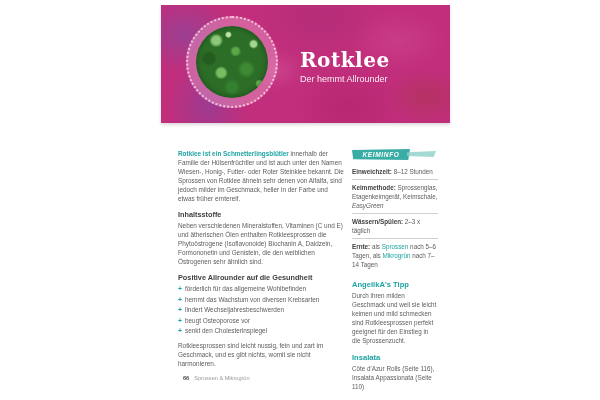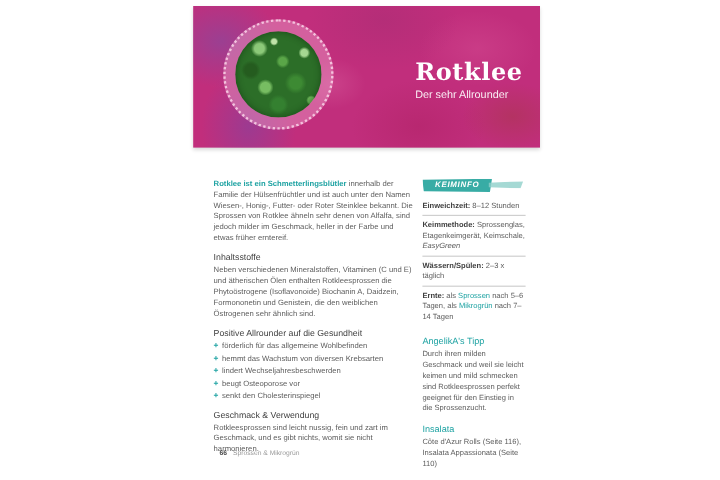--- a/index.html
+++ b/index.html
@@ -34,29 +34,29 @@
       radial-gradient(circle 8px at 55% 35%, #5aa648 0 40%, transparent 70%),
       radial-gradient(circle 12px at 70% 60%, #3d8a33 0 40%, transparent 75%),
       radial-gradient(circle 9px at 35% 65%, #77bd62 0 45%, transparent 75%),
       radial-gradient(circle 7px at 80% 25%, #a5d892 0 40%, transparent 70%),
       radial-gradient(circle 10px at 18% 45%, #255c1f 0 50%, transparent 80%),
       radial-gradient(circle 11px at 50% 85%, #348030 0 45%, transparent 75%),
       radial-gradient(circle 6px at 88% 80%, #6ab356 0 45%, transparent 70%),
       radial-gradient(circle 5px at 45% 12%, #bfe3a8 0 40%, transparent 70%);
     box-shadow:inset 0 0 6px rgba(0,30,0,.45);
   }
-  .titleblock{position:absolute;left:139px;top:44px;color:#ffffff;margin-left:46px;}
+  .titleblock{position:absolute;left:139px;top:44px;color:#ffffff;}
   .title{font-family:"DejaVu Serif",serif;font-weight:bold;font-size:20px;line-height:22px;letter-spacing:.5px;}
   .subtitle{font-size:9px;line-height:12px;margin-top:2px;color:rgba(255,255,255,.92);}
 
   
   .leftcol{position:absolute;left:178px;top:149px;width:167px;color:#5c5c5c;font-size:6.4px;line-height:9px;}
   .leftcol p{margin:0 0 7px 0;}
   .lead{color:#1fa3a3;font-weight:bold;}
-  h3.sec{margin:6px 0 2px 0;font-size:7.3px;line-height:9px;color:#3f3f3f;font-weight:normal;}
+  h3.sec{margin:6px 0 2px 0;font-size:7.3px;line-height:9px;color:#3f3f3f;font-weight:bold;}
   .bullets{margin:1px 0 6px 0;}
   .bullet{display:flex;margin:0 0 1.5px 0;}
   .bm{color:#1fa3a3;font-weight:bold;width:7px;flex:0 0 7px;font-size:7px;line-height:9px;}
 
   
   .rightcol{position:absolute;left:352px;top:149px;width:86px;color:#5c5c5c;font-size:6.3px;line-height:9px;}
   .banner-wrap{position:relative;height:11px;margin-bottom:4px;}
   .banner{
     position:absolute;left:0;top:0;width:58px;height:11px;background:#38aca5;
     clip-path:polygon(0 8%,100% 0,97% 100%,2% 94%);
@@ -65,40 +65,40 @@
   }
   .banner-tail{
     position:absolute;left:55px;top:2px;width:29px;height:6px;background:#8fd0c9;
     clip-path:polygon(0 20%,100% 0,92% 100%,0 85%);opacity:.8;
   }
   .ki-entry{padding:3px 0;}
   .ki-entry + .ki-entry{border-top:1px solid #cfcfcf;}
   .ki-label{font-weight:bold;color:#3f3f3f;}
   .ki-hl{color:#1fa3a3;}
   .ki-it{font-style:italic;}
-  h4.teal{margin:8px 0 2px 0;font-size:7.6px;line-height:9px;color:#1fa3a3;font-weight:normal;}
+  h4.teal{margin:8px 0 2px 0;font-size:7.6px;line-height:9px;color:#1fa3a3;font-weight:bold;}
   .rightcol p{margin:0;}
 
   
   .footer{position:absolute;left:183px;top:374px;font-size:5.6px;line-height:8px;}
   .pagenum{font-weight:bold;color:#4a4a4a;margin-right:5px;}
   .booktitle{color:#9a9a9a;}
 </style>
 </head>
 <body>
 
 <div class="canvas">
 
   <div class="header">
     <div class="ring">
       <div class="photo"></div>
     </div>
     <div class="titleblock">
       <div class="title">Rotklee</div>
-      <div class="subtitle">Der sehr Allrounder</div>
+      <div class="subtitle">Der hemmt Allrounder</div>
     </div>
   </div>
 
   <div class="leftcol">
     <p><span class="lead">Rotklee ist ein Schmetterlingsblütler</span><span> innerhalb der Familie der Hülsenfrüchtler und ist auch unter den Namen Wiesen-, Honig-, Futter- oder Roter Steinklee bekannt. Die Sprossen von Rotklee ähneln sehr denen von Alfalfa, sind jedoch milder im Geschmack, heller in der Farbe und etwas früher erntereif.</span></p>
 
     <h3 class="sec">Inhaltsstoffe</h3>
     <p>Neben verschiedenen Mineralstoffen, Vitaminen (C und E) und ätherischen Ölen enthalten Rotkleesprossen die Phytoöstrogene (Isoflavonoide) Biochanin A, Daidzein, Formononetin und Genistein, die den weiblichen Östrogenen sehr ähnlich sind.</p>
 
     <h3 class="sec">Positive Allrounder auf die Gesundheit</h3>
@@ -118,21 +118,20 @@
       <div class="bullet">
           <span class="bm">+</span>
           <span>beugt Osteoporose vor</span>
         </div>
       <div class="bullet">
           <span class="bm">+</span>
           <span>senkt den Cholesterinspiegel</span>
         </div>
     </div>
 
-    <h3 class="sec">Geschmack &amp; Verwendung</h3>
     <p>Rotkleesprossen sind leicht nussig, fein und zart im Geschmack, und es gibt nichts, womit sie nicht harmonieren.</p>
   </div>
 
   <div class="rightcol">
     <div class="banner-wrap">
       <div class="banner">KEIMINFO</div>
       <div class="banner-tail"></div>
     </div>
 
     <div class="ki-entry"><span class="ki-label">Einweichzeit:</span><span> 8–12 Stunden</span></div>

